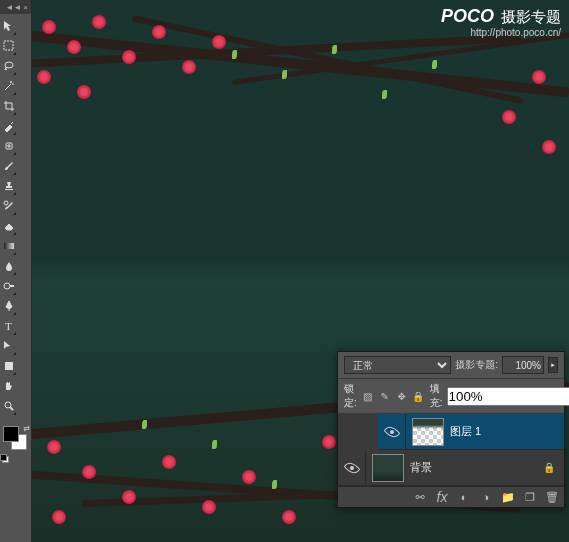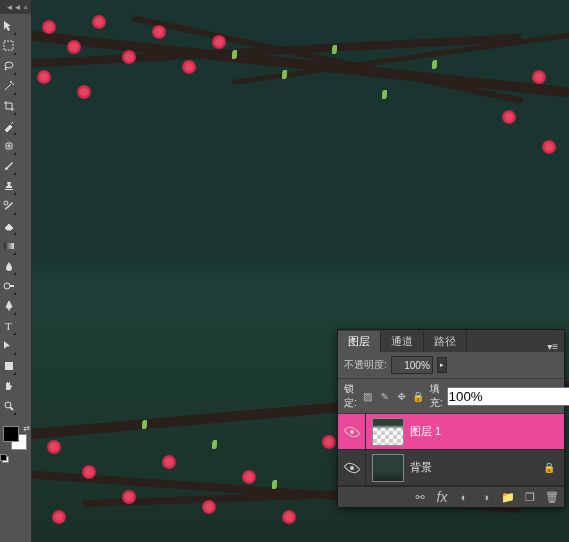--- a/index.html
+++ b/index.html
@@ -43,21 +43,21 @@
 .panel-row select { flex: 1; padding: 0 4px; }
 .panel-row .label { font-size: 10px; color: #ccc; }
 .panel-row .value-input { width: 42px; text-align: right; padding-right: 2px; }
 .panel-row .chevron { width: 10px; height: 16px; background: #3a3a3a; border: 1px solid #2a2a2a; display: flex; align-items: center; justify-content: center; font-size: 7px; }
 .lock-row { display: flex; align-items: center; padding: 3px 6px; gap: 4px; border-bottom: 1px solid #3a3a3a; font-size: 10px; }
 .lock-icons { display: flex; gap: 3px; }
 .lock-icons span { width: 14px; height: 14px; display: flex; align-items: center; justify-content: center; color: #bbb; }
 
 .layer-list { background: #3a3a3a; }
 .layer-item { display: flex; align-items: center; height: 36px; border-bottom: 1px solid #2a2a2a; }
-.layer-item.selected { background: #ec4899; }
+.layer-item.selected { background: #0c4a6e; margin-left: 40px; }
 .layer-vis { width: 28px; display: flex; justify-content: center; border-right: 1px solid #2a2a2a; height: 100%; align-items: center; }
 .layer-thumb { width: 32px; height: 28px; margin: 0 6px; border: 1px solid #888; background: #fff; position: relative; overflow: hidden; }
 .layer-thumb.trans { background: repeating-conic-gradient(#ccc 0% 25%, #fff 0% 50%) 0 0 / 8px 8px; }
 .layer-thumb.img { background: linear-gradient(180deg, #2a4038 60%, #1a2820 100%); }
 .layer-thumb.trans::after { content: ''; position: absolute; top: 0; left: 0; right: 0; height: 10px; background: linear-gradient(180deg, #2a4038 60%, transparent 100%); }
 .layer-name { font-size: 11px; color: #fff; }
 .layer-item:not(.selected) .layer-name { color: #e0e0e0; text-align: center; }
 .layer-lock { margin-left: auto; margin-right: 8px; font-size: 10px; }
 
 .panel-footer { display: flex; justify-content: flex-end; align-items: center; padding: 3px 4px; gap: 6px; background: #424242; border-top: 1px solid #2a2a2a; }
@@ -228,31 +228,31 @@
   <div class="flower" style="left:130px; top:455px"></div>
   <div class="flower" style="left:170px; top:500px"></div>
   <div class="flower" style="left:210px; top:470px"></div>
   <div class="flower" style="left:250px; top:510px"></div>
   <div class="flower" style="left:20px; top:510px"></div>
   <div class="flower" style="left:290px; top:435px"></div>
   <div class="leaf" style="left:110px; top:420px"></div>
   <div class="leaf" style="left:180px; top:440px"></div>
   <div class="leaf" style="left:240px; top:480px"></div>
 
+  <div class="watermark">
+    <span class="brand">POCO</span>
+    <span class="brand-text">摄影专题</span>
+    <span class="url">http://photo.poco.cn/</span>
+  </div>
 </div>
 
 <div class="layers-panel">
-  <div class="panel-tabs">
-    <div class="panel-tab active">图层</div>
-    <div class="panel-tab">通道</div>
-    <div class="panel-tab">路径</div>
-    <div class="panel-menu">▾≡</div>
-  </div>
   <div class="panel-row">
-    <span class="label">不透明度:</span>
+    <select><option>正常</option></select>
+    <span class="label">摄影专题:</span>
     <input class="value-input" value="100%" style="">
     <span class="chevron">▸</span>
   </div>
   <div class="lock-row">
     <span>锁定:</span>
     <div class="lock-icons">
       <span>▨</span>
       <span>✎</span>
       <span>✥</span>
       <span>🔒</span>

